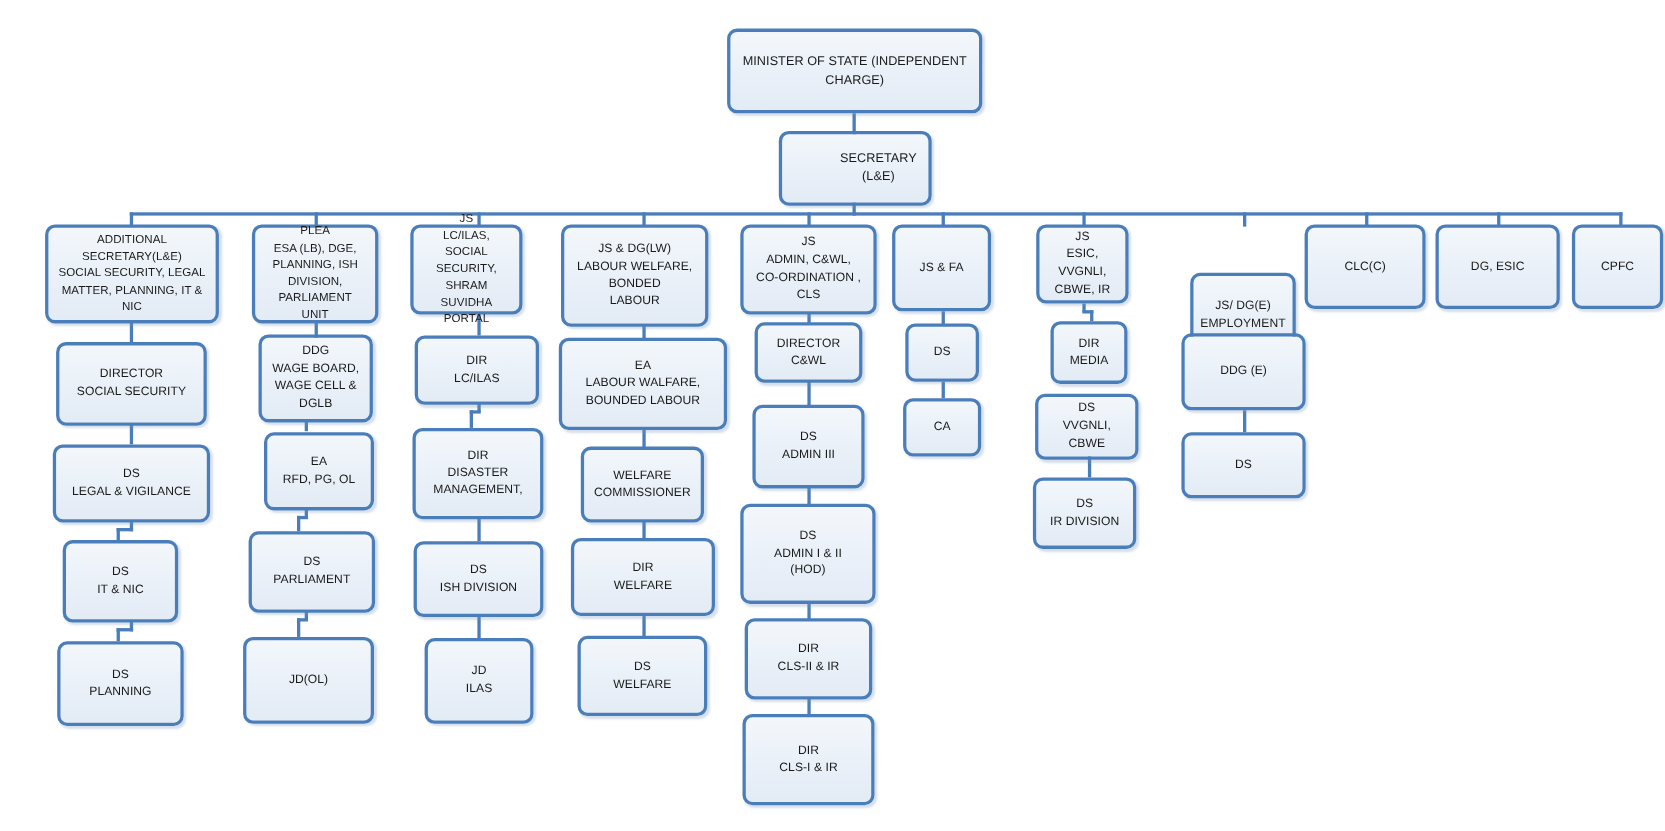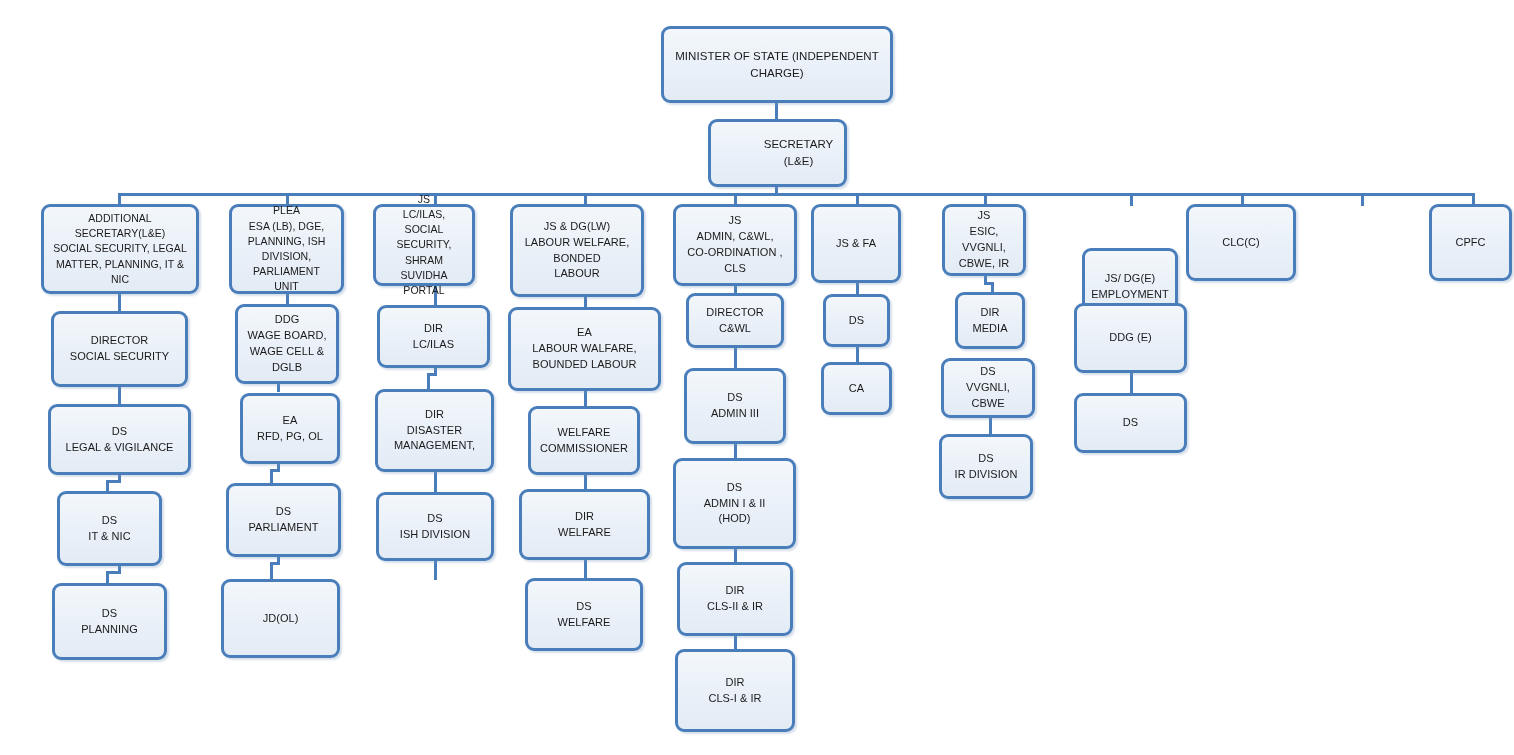--- a/index.html
+++ b/index.html
@@ -197,20 +197,24 @@
   </div>
   <div class="node fs-n" style="left:375px; top:389px; width:119px; height:83px;">
     <span class="txt">DIR
 DISASTER
 MANAGEMENT,</span>
   </div>
   <div class="node fs-n" style="left:376px; top:492px; width:118px; height:69px;">
     <span class="txt">DS
 ISH DIVISION</span>
   </div>
+  <div class="node fs-n" style="left:386px; top:580px; width:99px; height:78px;">
+    <span class="txt">JD
+ILAS</span>
+  </div>
 
   <div class="node fs-n" style="left:510px; top:204px; width:134px; height:93px;">
     <span class="txt">JS &amp; DG(LW)
 LABOUR WELFARE, BONDED
 LABOUR</span>
   </div>
   <div class="node fs-n" style="left:508px; top:307px; width:153px; height:84px;">
     <span class="txt">EA
 LABOUR WALFARE,
 BOUNDED LABOUR</span>
@@ -290,17 +294,20 @@
   <div class="node fs-n" style="left:1074px; top:303px; width:113px; height:70px;">
     <span class="txt">DDG (E)</span>
   </div>
   <div class="node fs-n" style="left:1074px; top:393px; width:113px; height:60px;">
     <span class="txt">DS</span>
   </div>
 
   <div class="node fs-n" style="left:1186px; top:204px; width:110px; height:77px;">
     <span class="txt">CLC(C)</span>
   </div>
+  <div class="node fs-n" style="left:1305px; top:204px; width:113px; height:77px;">
+    <span class="txt">DG, ESIC</span>
+  </div>
   <div class="node fs-n" style="left:1429px; top:204px; width:83px; height:77px;">
     <span class="txt">CPFC</span>
   </div>
 
 </div>
 
 </body></html>

